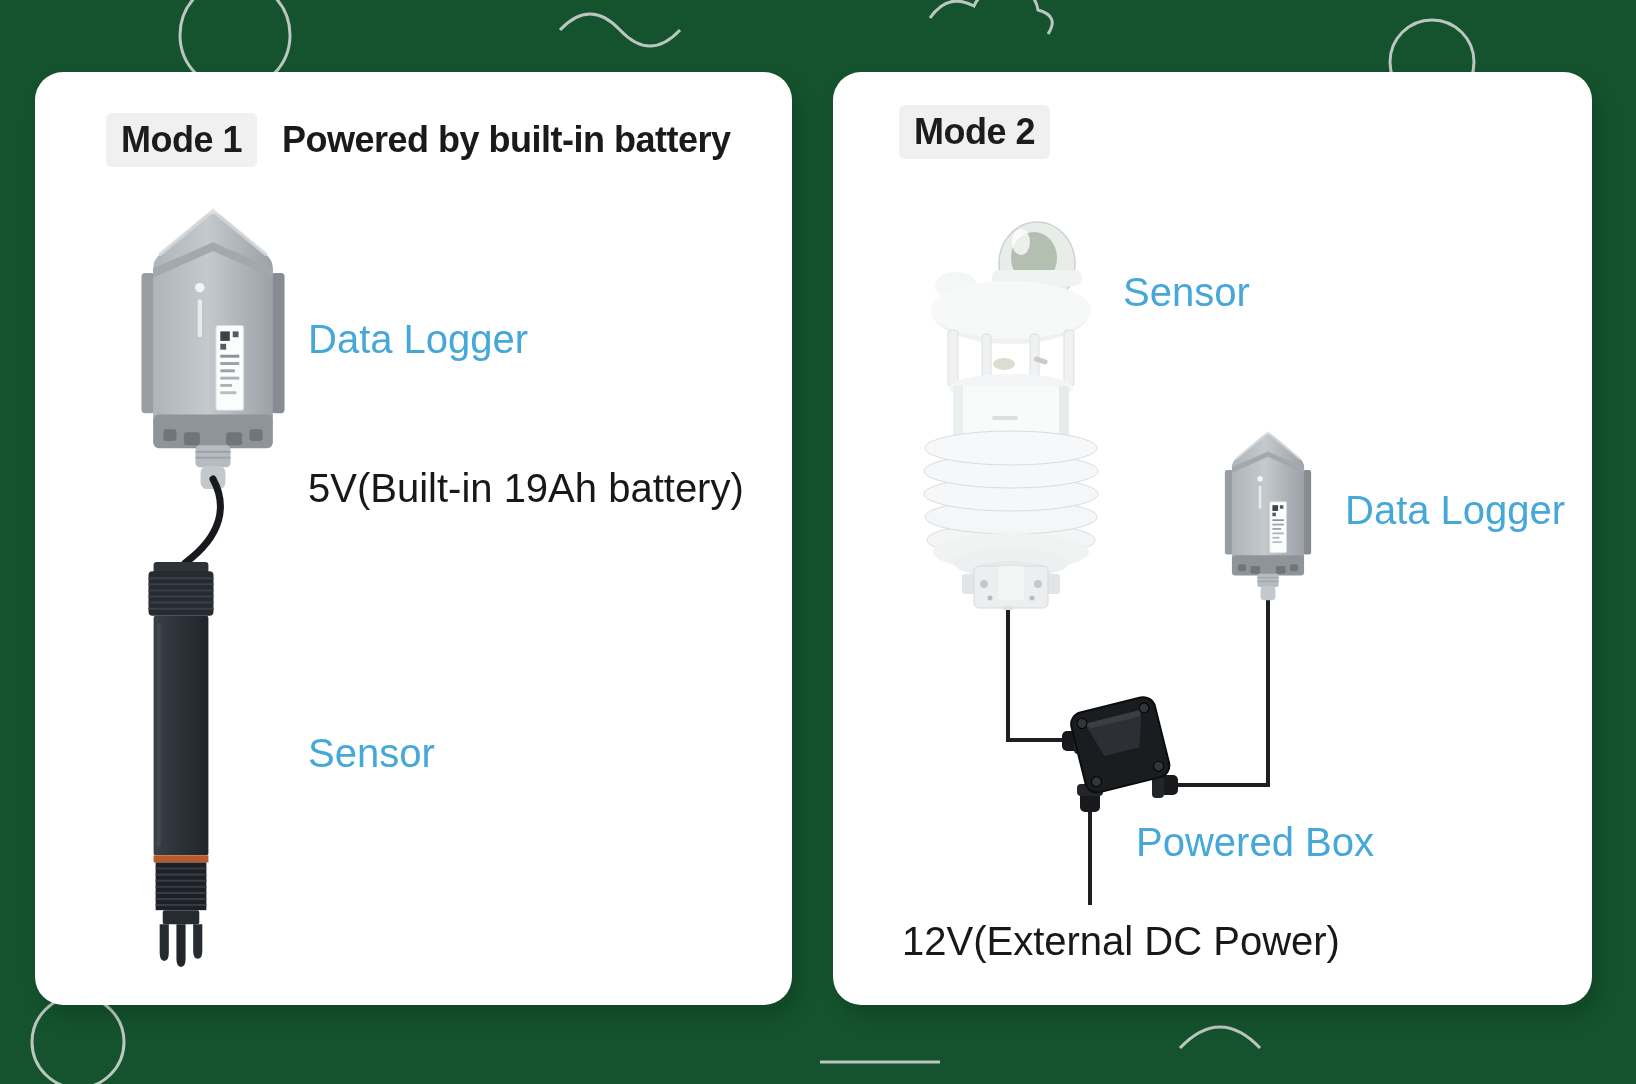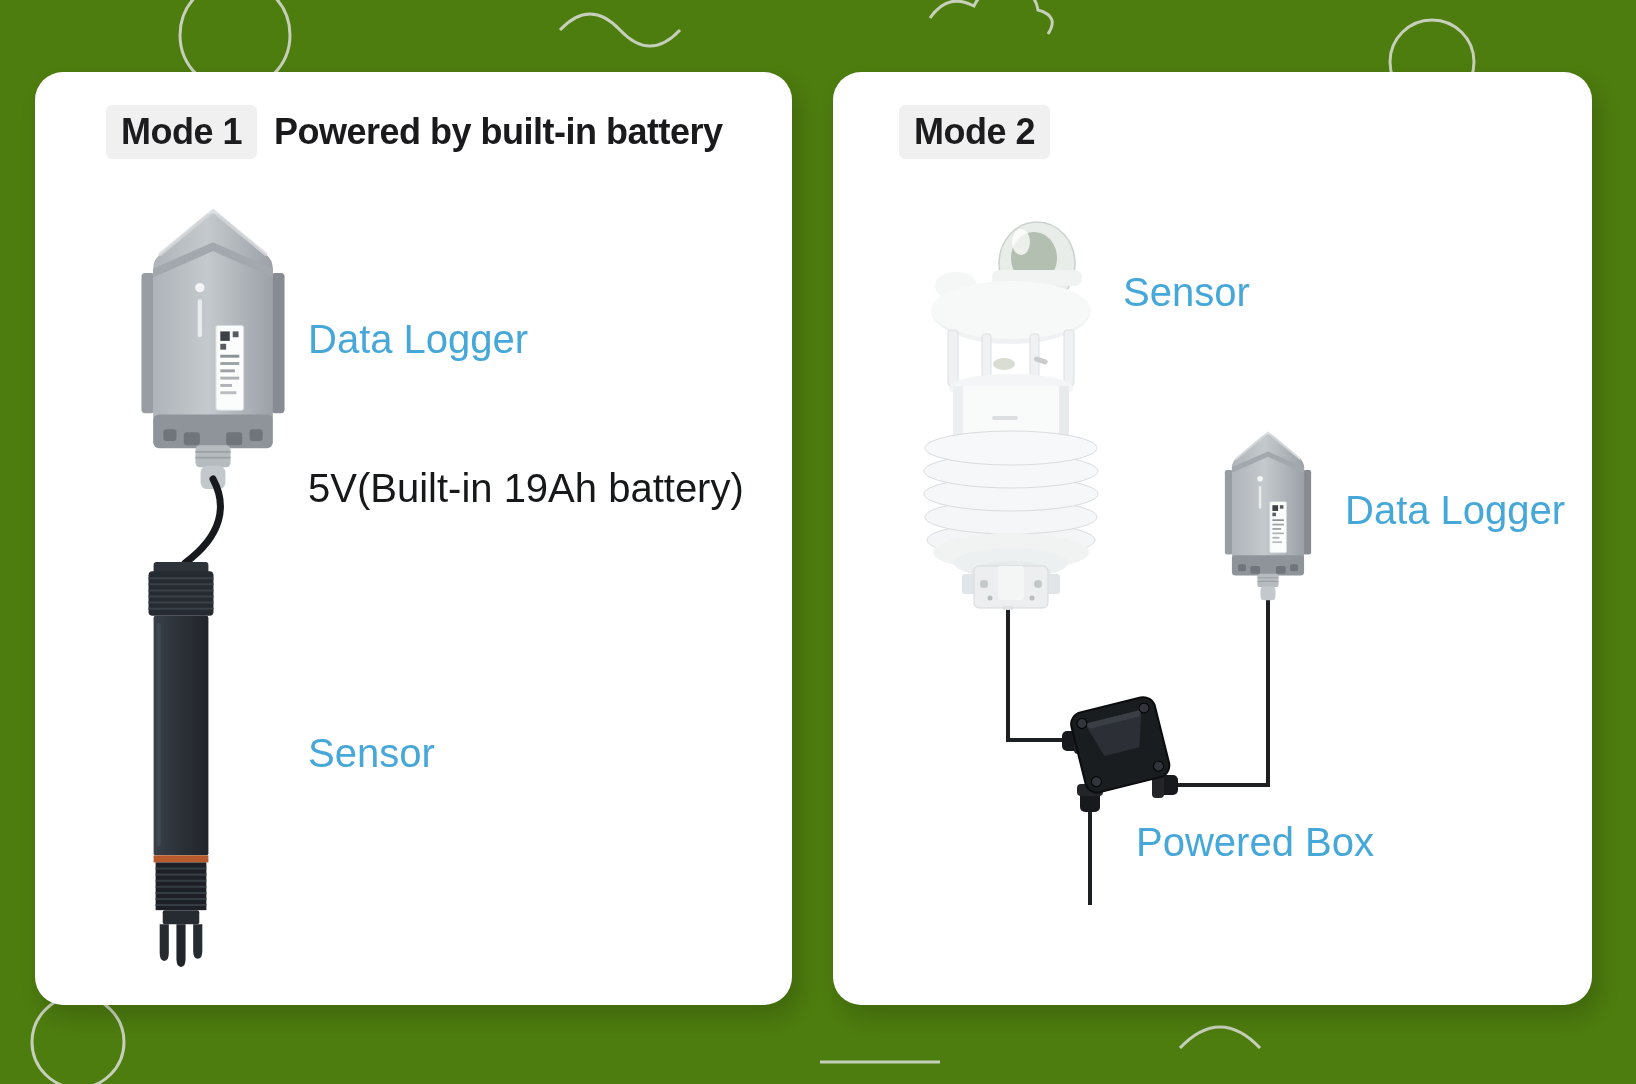--- a/index.html
+++ b/index.html
@@ -1,35 +1,35 @@
 <!DOCTYPE html>
 <html><head>
 <meta charset="utf-8">
 <style>
   html,body{margin:0;padding:0;background:#ececec;}
   .canvas{
-    position:relative;width:1636px;height:1084px;background:#4d7c0f;
+    position:relative;width:1636px;height:1084px;background:#14532d;
     font-family:"Liberation Sans","DejaVu Sans",sans-serif;overflow:hidden;
   }
   .bg-doodles{position:absolute;left:0;top:0;z-index:0;}
   .card{
     position:absolute;top:72px;height:933px;background:#ffffff;border-radius:28px;
     box-shadow:7px 12px 22px rgba(0,0,0,0.16);z-index:1;
   }
   .card1{left:35px;width:757px;}
   .card2{left:833px;width:759px;}
   .header{position:absolute;top:33px;display:flex;align-items:center;gap:17px;white-space:nowrap;}
   .card1 .header{left:71px;}
   .card2 .header{left:66px;gap:36px;}
   .badge{
     display:inline-block;background:#f0f0f0;border-radius:6px;color:#1c1c1e;
     font-size:36px;font-weight:700;line-height:54px;padding:0 15px;letter-spacing:-0.5px;
   }
   .title{
-    margin:0;font-size:36px;font-weight:700;color:#1a1a1c;letter-spacing:-0.5px;line-height:54px;
+    margin:8px;font-size:36px;font-weight:700;color:#1a1a1c;letter-spacing:-0.5px;line-height:54px;
   }
   .lbl{position:absolute;font-size:40px;line-height:1.2;white-space:nowrap;font-weight:400;}
   .lbl.blue{color:#46a7d9;}
   .lbl.dark{color:#17181a;text-align:center;}
   .dev{position:absolute;}
   .wires{position:absolute;left:0;top:0;pointer-events:none;}
 </style>
 </head>
 <body>
 
@@ -215,15 +215,16 @@
         <circle cx="27" cy="23" r="5" fill="#32363c" stroke="#000000"></circle>
         <circle cx="91" cy="23" r="5" fill="#32363c" stroke="#000000"></circle>
         <circle cx="27" cy="83" r="5" fill="#32363c" stroke="#000000"></circle>
         <circle cx="91" cy="83" r="5" fill="#32363c" stroke="#000000"></circle>
       </g>
     </svg>
 
     <span class="lbl blue" style="left:290px;top:196px">Sensor</span>
     <span class="lbl blue" style="left:512px;top:414px">Data Logger</span>
     <span class="lbl blue" style="left:303px;top:746px">Powered Box</span>
+    <span class="lbl dark" style="left:69px;top:845px">12V(External DC Power)</span>
   </section>
 
 </div>
 
 </body></html>

